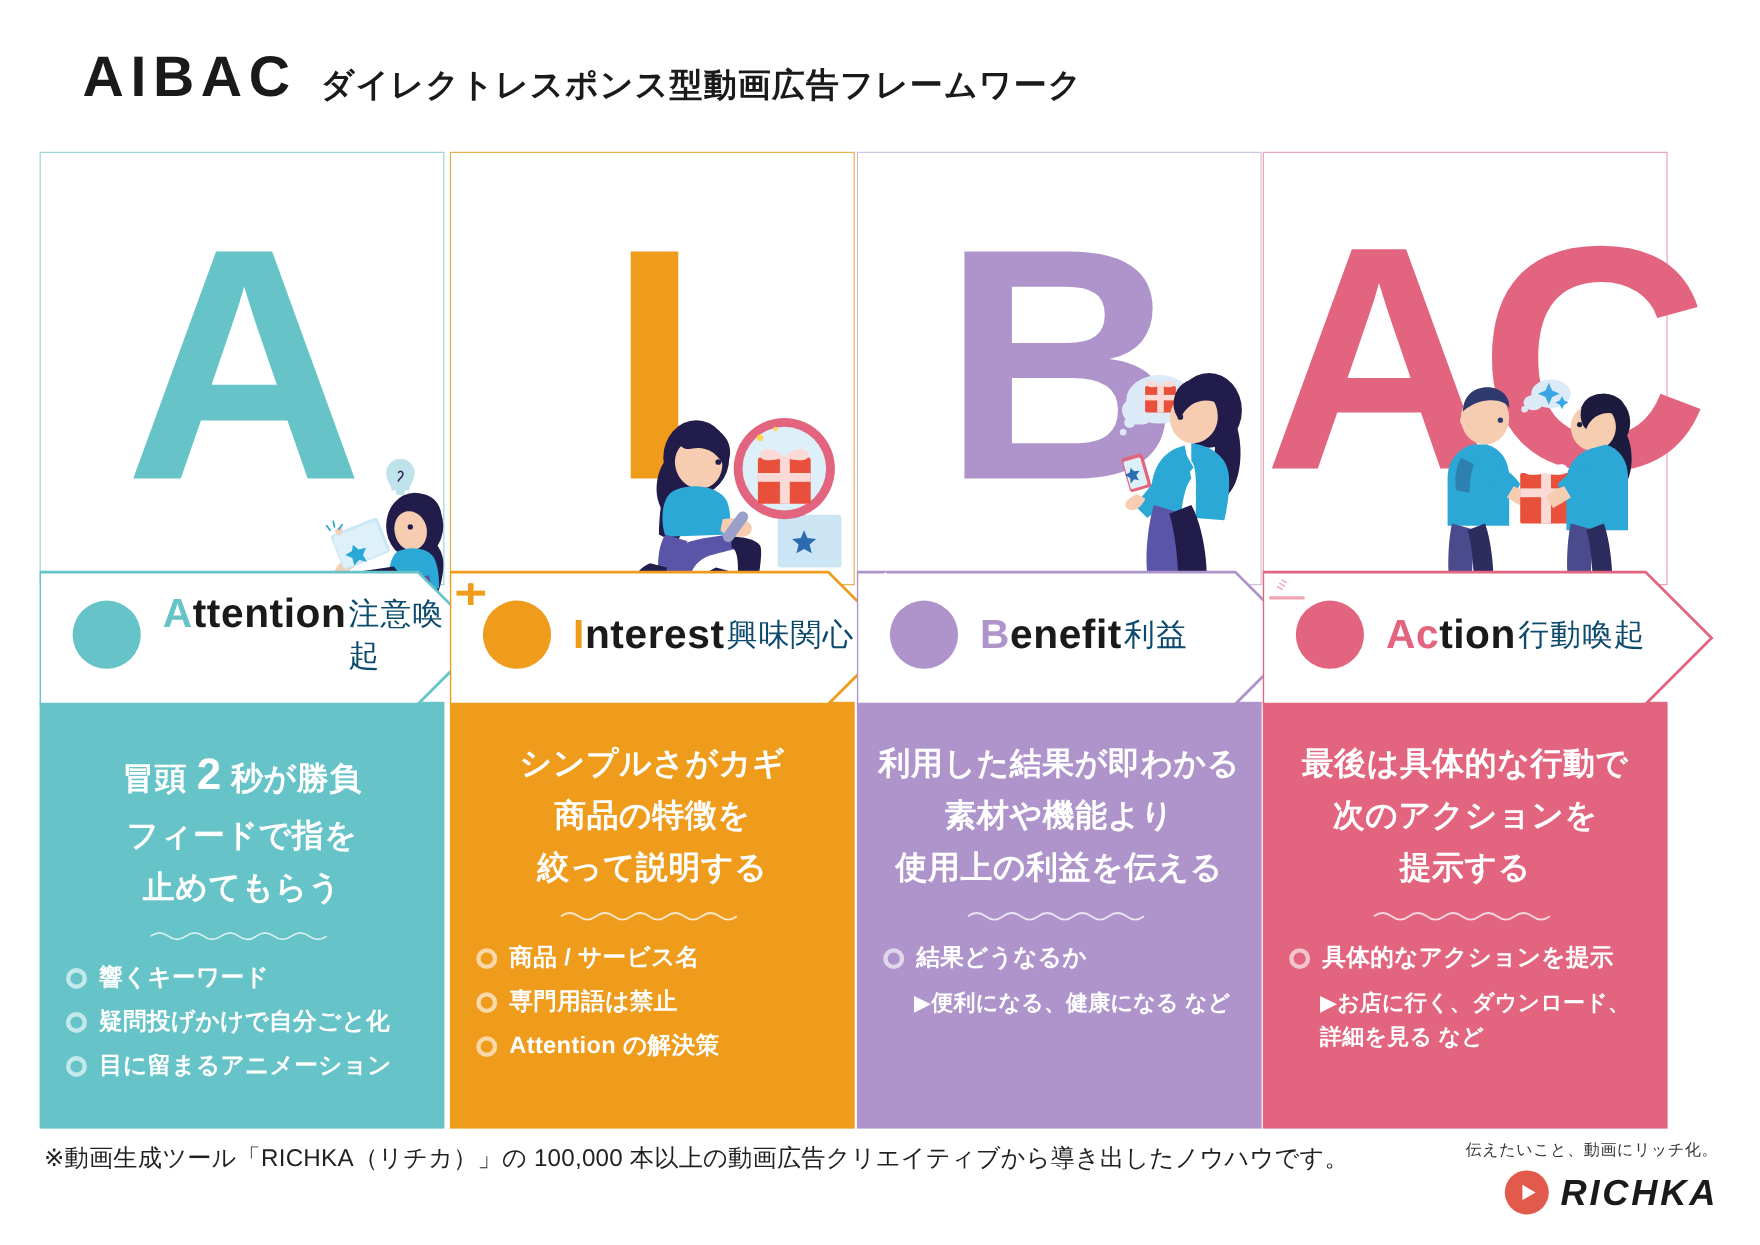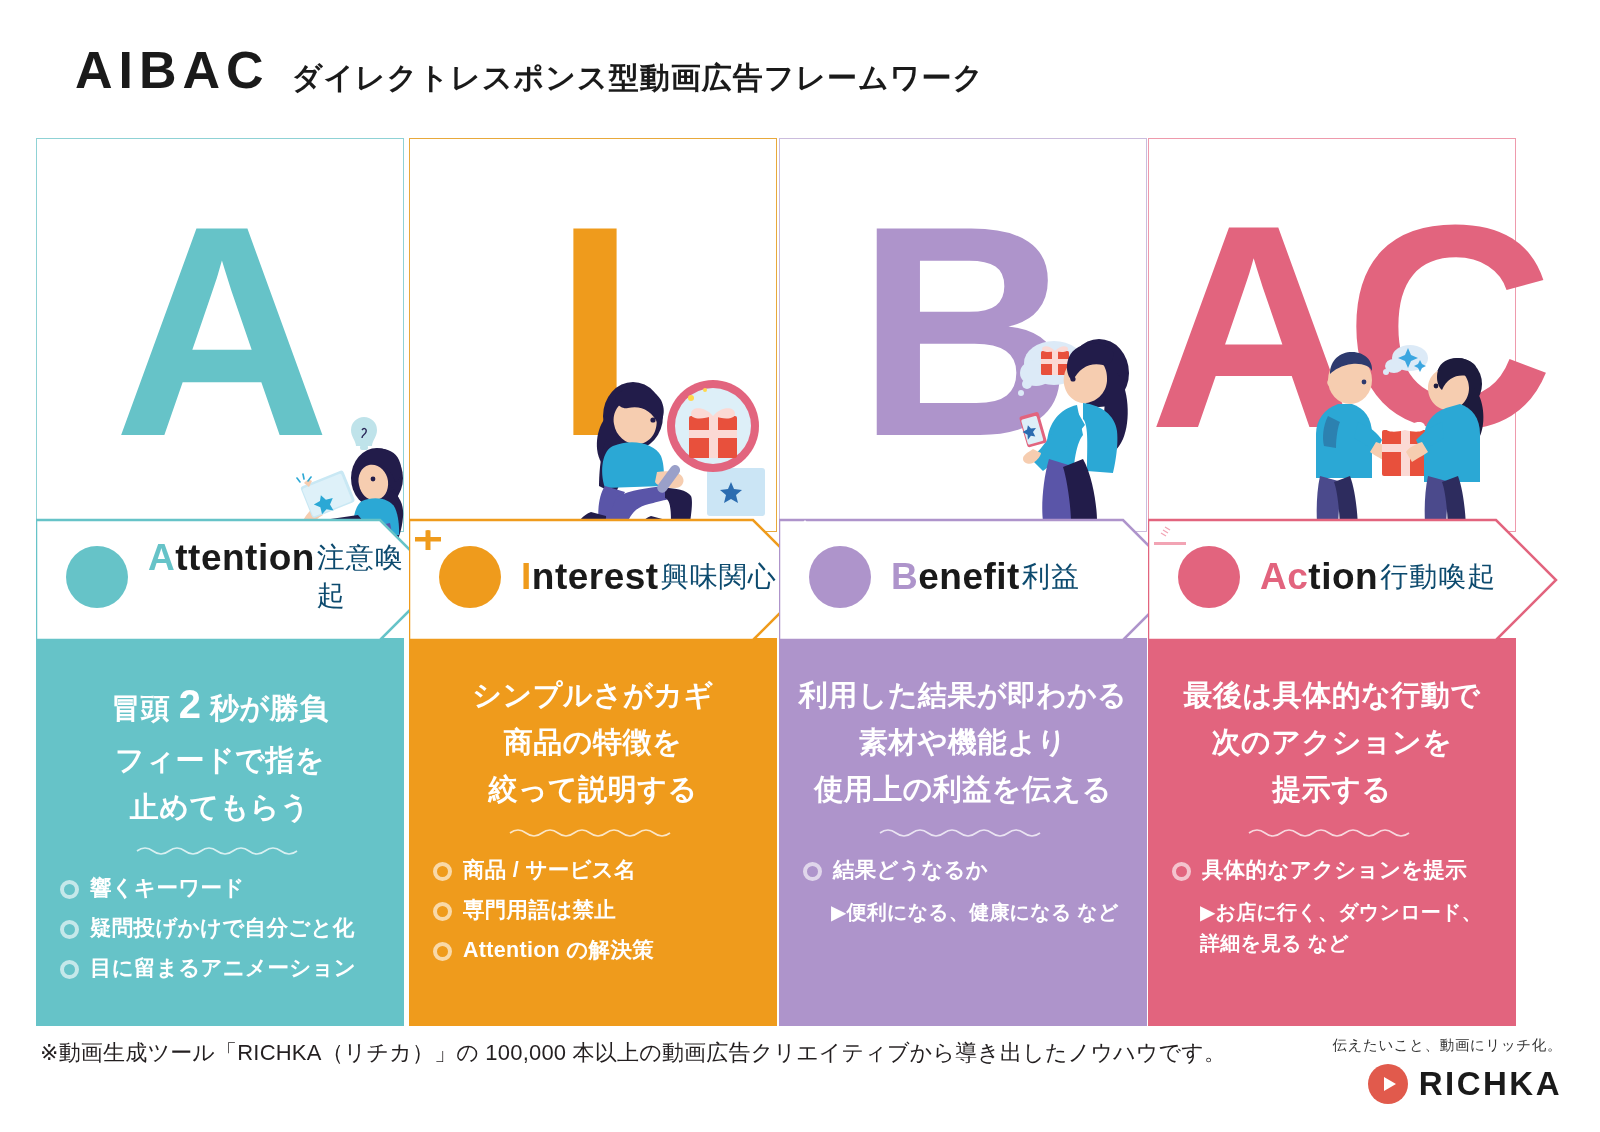--- a/index.html
+++ b/index.html
@@ -88,21 +88,21 @@
   
   .illo { position:absolute; z-index:4; }
 
   
   #footnote {
     position:absolute; left:40px; top:1038px;
     font-size:22px; font-weight:400; letter-spacing:0.2px; color:#231f20;
   }
   #logo-block { position:absolute; right:38px; top:1036px; text-align:center; }
   #logo-tagline { font-size:14.5px; letter-spacing:0.6px; color:#333; margin-bottom:9px; }
-  #logo-row { display:flex; align-items:center; gap:11px; justify-content:flex-end; }
+  #logo-row { display:flex; align-items:center; gap:11px; justify-content:flex-end;font-style:italic; }
   #logo-mark { width:40px; height:40px; border-radius:50%; background:#E15A4C; display:flex; align-items:center; justify-content:center; }
   #logo-word { font-size:33px; font-weight:700; letter-spacing:2.5px; color:#1a1a1a; }
 </style>
 </head>
 <body>
 
 <div id="header">
   <div id="brand-title">AIBAC</div>
   <div id="brand-subtitle">ダイレクトレスポンス型動画広告フレームワーク</div>
 </div>

